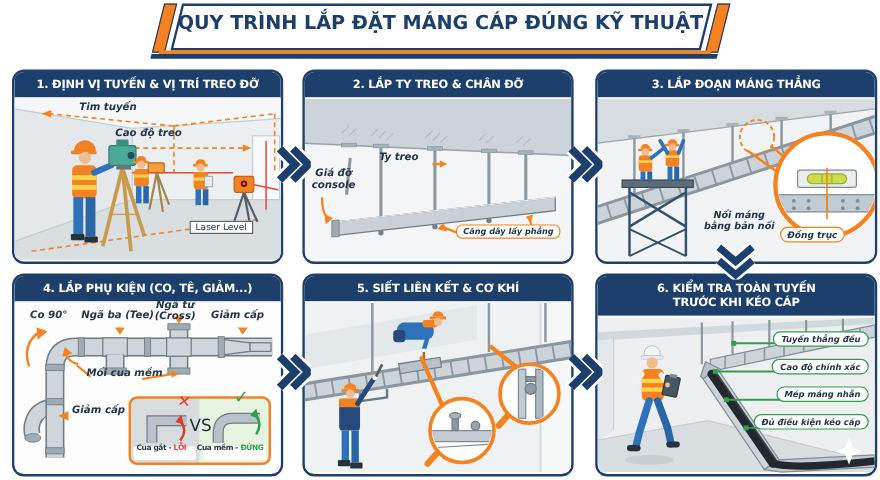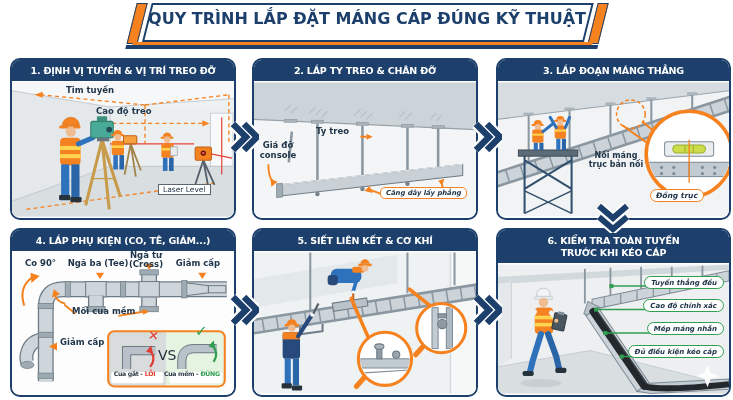--- a/index.html
+++ b/index.html
@@ -18,21 +18,21 @@
   .banner-text{position:absolute;left:0;right:0;top:6px;text-align:center;font-size:16px;font-weight:bold;color:#1c3f6b;white-space:nowrap;}
 
   
   .panel{position:absolute;background:#fff;border:2.5px solid #1c3f6b;border-radius:10px;overflow:hidden;display:flex;flex-direction:column;}
   .phead{background:#1c3f6b;color:#fff;font-weight:bold;font-size:9.5px;letter-spacing:-0.2px;display:flex;align-items:center;justify-content:center;height:21px;flex:none;white-space:nowrap;}
   .phead.two{height:33px;flex-direction:column;line-height:1.25;}
   .pbody{position:relative;flex:1;}
   .pbody svg.scene{position:absolute;inset:0;width:100%;height:100%;}
 
   
-  .lbl{position:absolute;font-weight:bold;color:#21364a;font-size:8.5px;line-height:1.15;white-space:nowrap;}
+  .lbl{position:absolute;font-weight:bold;color:#21364a;font-size:8.5px;line-height:1.15;white-space:nowrap;font-style:italic;}
   .lbl.wrap{white-space:normal;text-align:center;}
   .pill{position:absolute;background:#fff;border:1.5px solid #f5821f;border-radius:5px;padding:1px 5px;font-weight:bold;font-size:6.8px;color:#21364a;white-space:nowrap;font-style:italic;}
   .pill.green{border-color:#2f9e4f;border-radius:9px;font-size:7px;padding:1.5px 6px;}
   .box{position:absolute;background:#fff;border:1px solid #5b6770;padding:0 4px;font-weight:normal;font-size:7.5px;color:#21364a;white-space:nowrap;}
   .cap{position:absolute;font-size:6.2px;letter-spacing:-0.3px;font-weight:bold;color:#2c3a46;text-align:center;white-space:nowrap;}
   .cap .bad{color:#e03c31;margin-left:2px;}
   .cap .good{color:#2f9e4f;margin-left:2px;}
   .vs{position:absolute;font-size:14px;font-weight:normal;color:#1f2d3a;}
   .mark{position:absolute;font-weight:bold;line-height:1;}
   .mark.x{color:#e03c31;font-size:13px;transform:rotate(8deg);}
@@ -276,23 +276,23 @@
                 <circle cx="200" cy="89" r="1.6"></circle>
                 <circle cx="212" cy="89" r="1.6"></circle>
             </g>
             <rect x="163" y="58" width="48" height="14" rx="2" fill="#e9edf0" stroke="#7f8c96"></rect>
             <rect x="171" y="61" width="32" height="8" rx="4" fill="#cddc4a" stroke="#9ab02e"></rect>
             <path d="M183,61 L183,69 M191,61 L191,69" stroke="#9ab02e" stroke-width="1"></path>
             <line x1="187" y1="56" x2="187" y2="98" stroke="#f5821f" stroke-width="1.3"></line>
           </g>
         </g>
       </svg>
-      <div class="lbl wrap" style="left:84px;top:70px;width:68px;font-size:8px">
+      <div class="lbl wrap" style="left:84px;top:94px;width:68px;font-size:8px">
         <span>Nối máng</span><br>
-        <span>trục bản nối</span>
+        <span>bằng bản nối</span>
       </div>
       <div class="pill" style="left:152px;top:108px;font-size:7.5px;border-radius:8px">Đồng trục</div>
     </div>
   </div>
 
   <div class="panel" style="left:10px;top:228px;width:222px;height:165px">
     <div class="phead">4. LẮP PHỤ KIỆN (CO, TÊ, GIẢM...)</div>
     <div class="pbody">
       <svg class="scene" viewBox="0 0 217 138">
         <rect x="0" y="0" width="217" height="138" fill="#fdfdfe"></rect>

